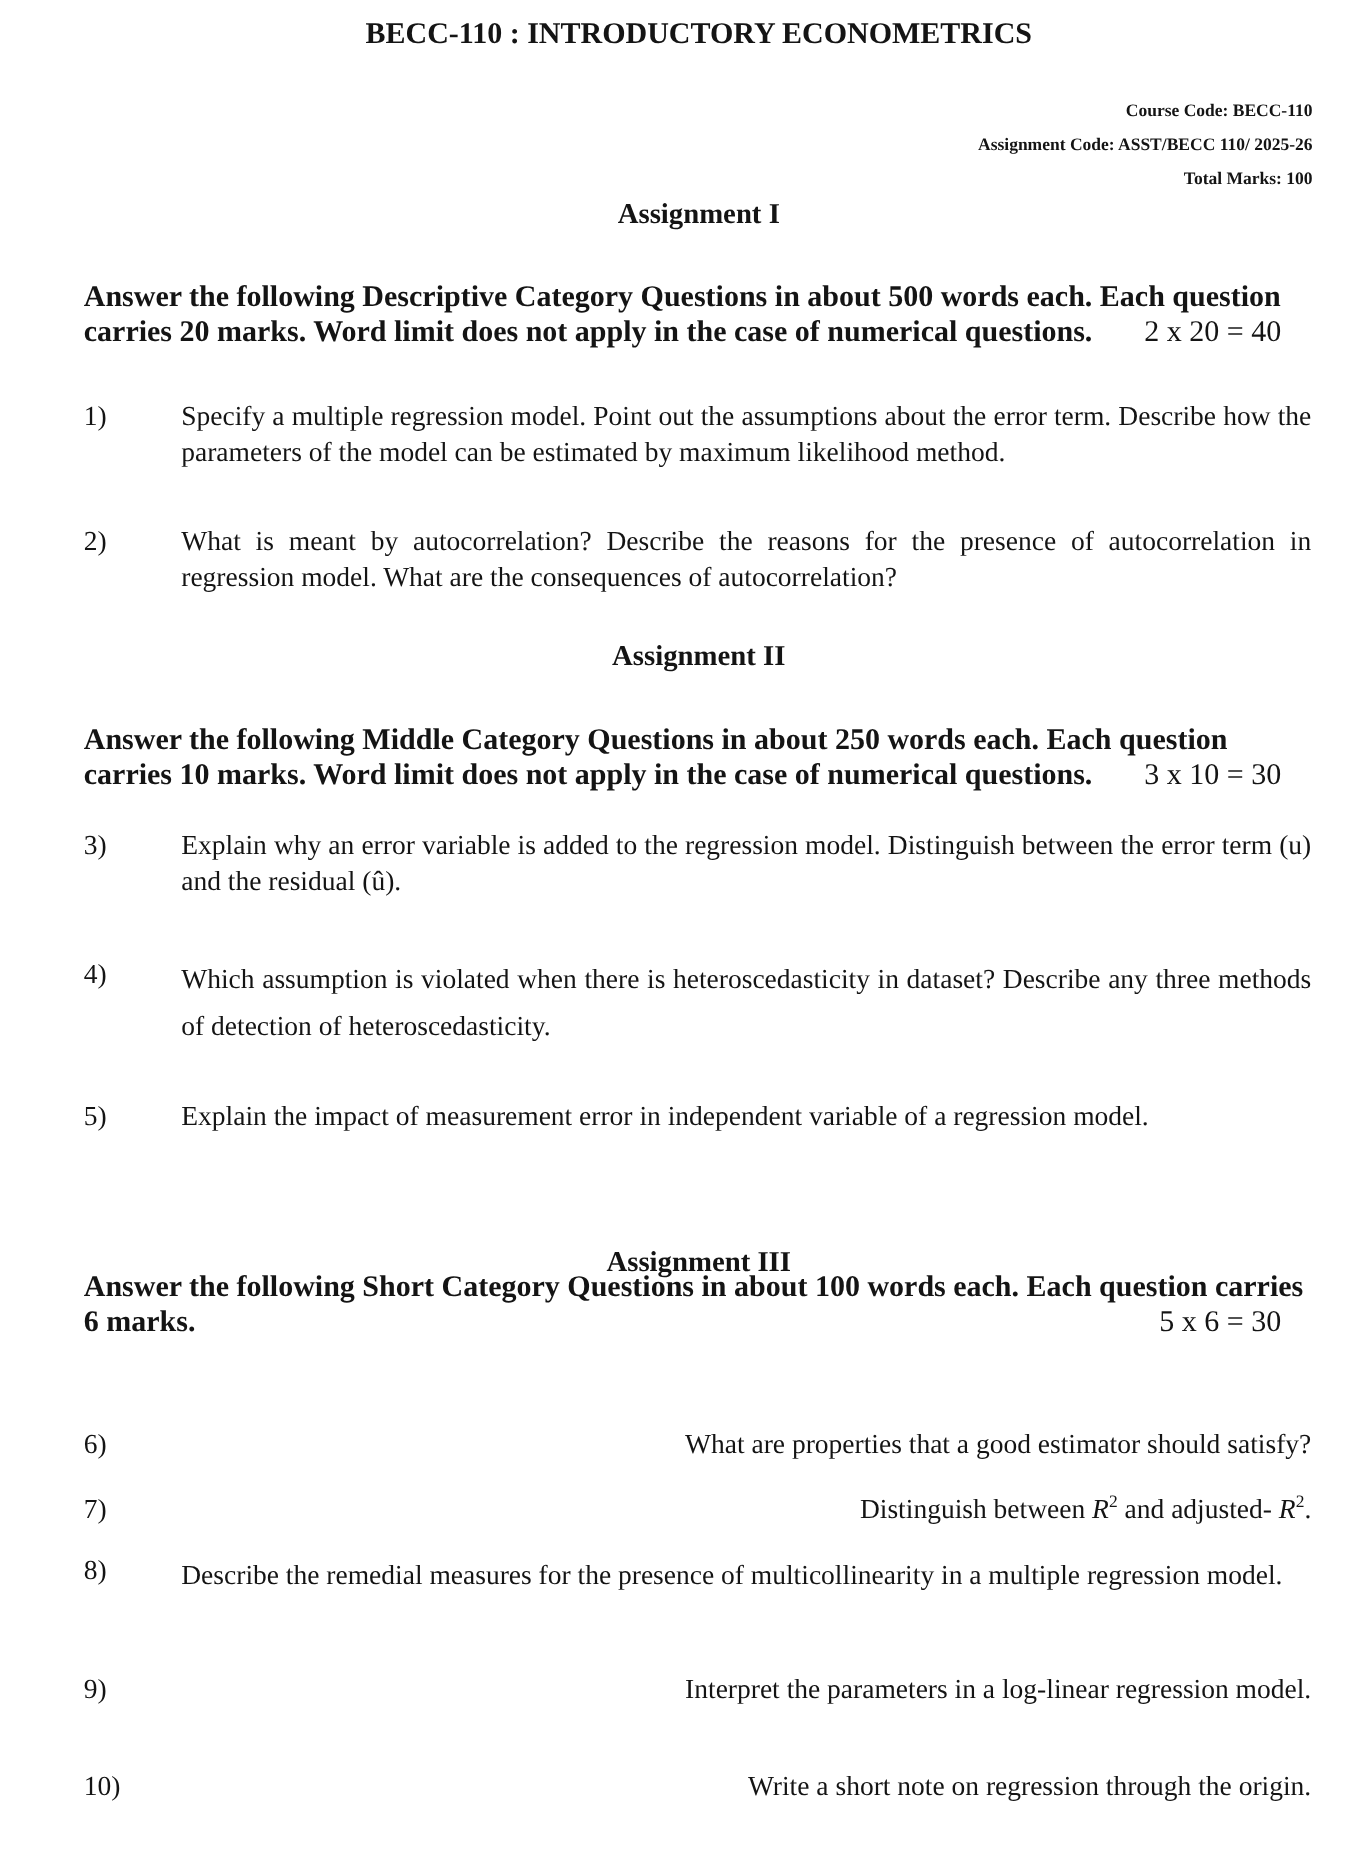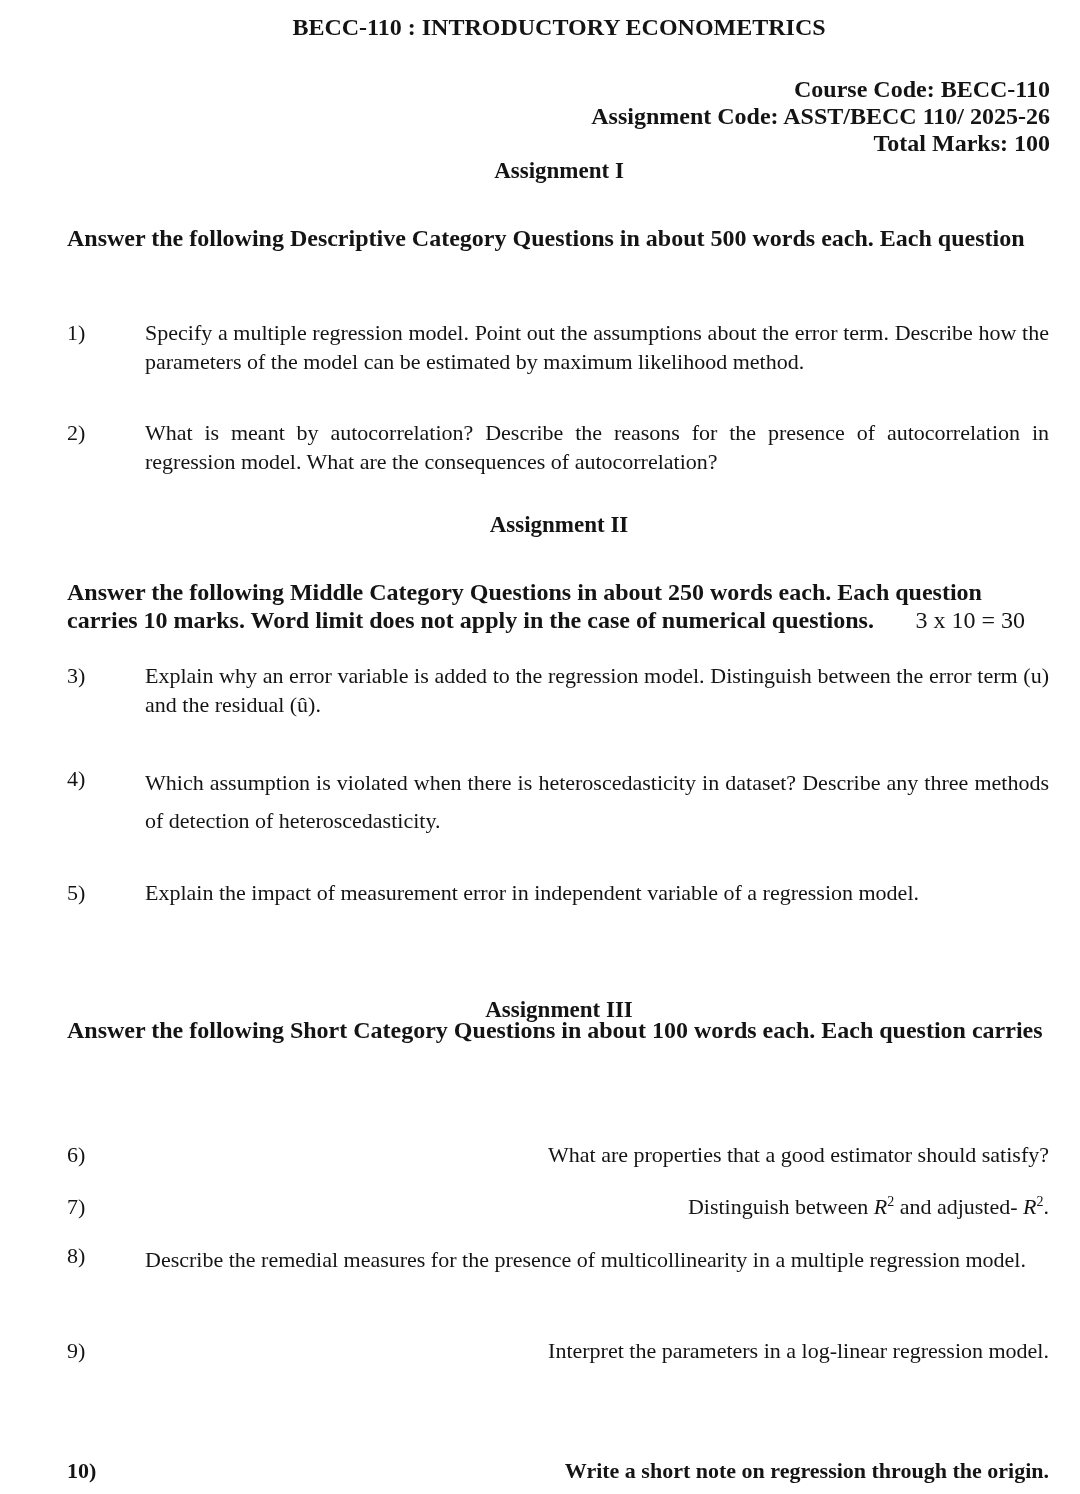--- a/index.html
+++ b/index.html
@@ -4,21 +4,21 @@
   <style>
     html, body { margin: 0; padding: 0; background: #ffffff; }
     body {
       width: 1080px; height: 1494px; position: relative; overflow: hidden;
       font-family: "Liberation Serif", "DejaVu Serif", serif;
       color: #141414;
     }
     .abs { position: absolute; }
     .bold { font-weight: bold; }
     .title { top: 14px; left: 0; width: 1118px; text-align: center; font-size: 24px; }
-    .meta { right: 30px; text-align: right; font-size: 24px; line-height: 27px; }
+    .meta { right: 30px; text-align: right; font-size: 14px; line-height: 27px; }
     .heading { left: 0; width: 1118px; text-align: center; font-size: 23px; }
     .instr {
       left: 67px; width: 982px; font-size: 24px; line-height: 28px;
       text-align: justify; text-align-last: left;
     }
     .instr .line2 { display: flex; justify-content: space-between; }
     .instr .marks { font-weight: normal; padding-right: 24px; }
     .q { left: 67px; width: 982px; font-size: 22px; line-height: 29px; display: flex; }
     .q .num { width: 78px; flex: 0 0 78px; }
     .q .text { flex: 1; text-align: justify; }
@@ -32,20 +32,24 @@
 
 <div class="abs title bold">BECC-110 : INTRODUCTORY ECONOMETRICS</div>
 
 <div class="abs meta bold" style="top:76px;">Course Code: BECC-110</div>
 <div class="abs meta bold" style="top:103px;text-align:center;">Assignment Code: ASST/BECC 110/ 2025-26</div>
 <div class="abs meta bold" style="top:130px;">Total Marks: 100</div>
 
 <div class="abs heading bold" style="top:158px;">Assignment I</div>
 <div class="abs instr bold" style="top:224px;">
   <div>Answer the following Descriptive Category Questions in about 500 words each. Each question</div>
+  <div class="line2">
+    <span>carries 20 marks. Word limit does not apply in the case of numerical questions.</span>
+    <span class="marks">2 x 20 = 40</span>
+  </div>
 </div>
 
 <div class="abs q" style="top:318px;">
   <span class="num">1)</span>
   <span class="text">Specify a multiple regression model. Point out the assumptions about the error term. Describe how the parameters of the model can be estimated by maximum likelihood method.</span>
 </div>
 <div class="abs q" style="top:418px;">
   <span class="num">2)</span>
   <span class="text">What is meant by autocorrelation? Describe the reasons for the presence of autocorrelation in regression model. What are the consequences of autocorrelation?</span>
 </div>
@@ -68,34 +72,38 @@
   <span class="text">Which assumption is violated when there is heteroscedasticity in dataset? Describe any three methods of detection of heteroscedasticity.</span>
 </div>
 <div class="abs q" style="top:878px;">
   <span class="num">5)</span>
   <span class="text">Explain the impact of measurement error in independent variable of a regression model.</span>
 </div>
 
 <div class="abs heading bold" style="top:997px;">Assignment III</div>
 <div class="abs instr bold" style="top:1016px;">
   <div>Answer the following Short Category Questions in about 100 words each. Each question carries</div>
+  <div class="line2">
+    <span>6 marks.</span>
+    <span class="marks">5 x 6 = 30</span>
+  </div>
 </div>
 
 <div class="abs q single" style="top:1140px;">
   <span class="num">6)</span>
   <span class="text">What are properties that a good estimator should satisfy?</span>
 </div>
 <div class="abs q single" style="top:1192px;">
   <span class="num">7)</span>
   <span class="text"><span>Distinguish between </span><span class="ital">R</span><sup>2</sup><span> and adjusted- </span><span class="ital">R</span><sup>2</sup><span>.</span></span>
 </div>
 <div class="abs q spaced" style="top:1241px;">
   <span class="num">8)</span>
   <span class="text">Describe the remedial measures for the presence of multicollinearity in a multiple regression model.</span>
 </div>
 <div class="abs q single" style="top:1336px;">
   <span class="num">9)</span>
   <span class="text">Interpret the parameters in a log-linear regression model.</span>
 </div>
-<div class="abs q single" style="top:1456px;font-weight:bold;">
+<div class="abs q single" style="top:1414px;">
   <span class="num">10)</span>
   <span class="text">Write a short note on regression through the origin.</span>
 </div>
 
 </body></html>

